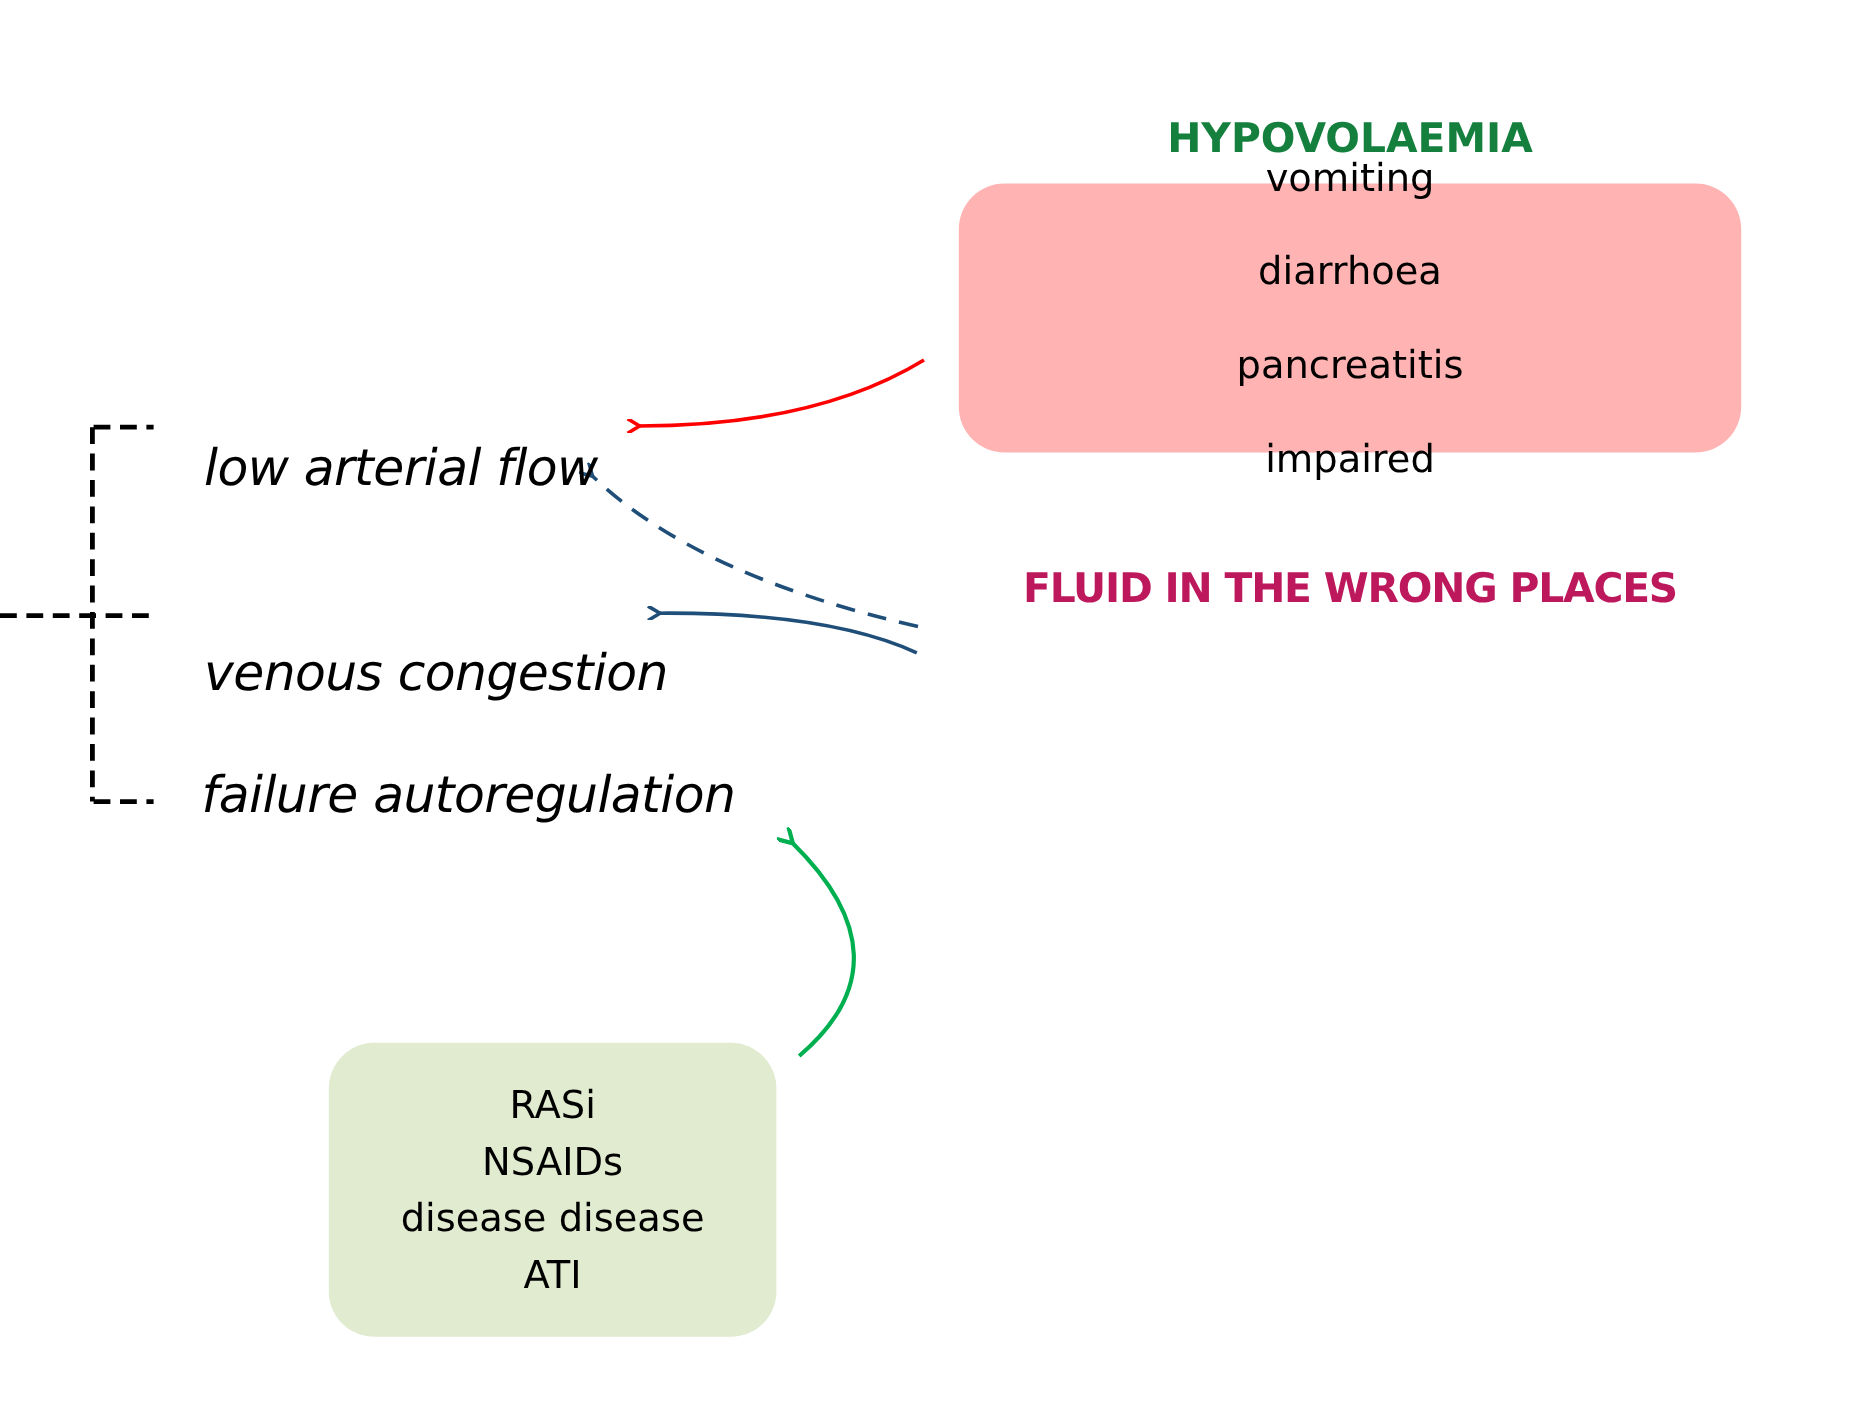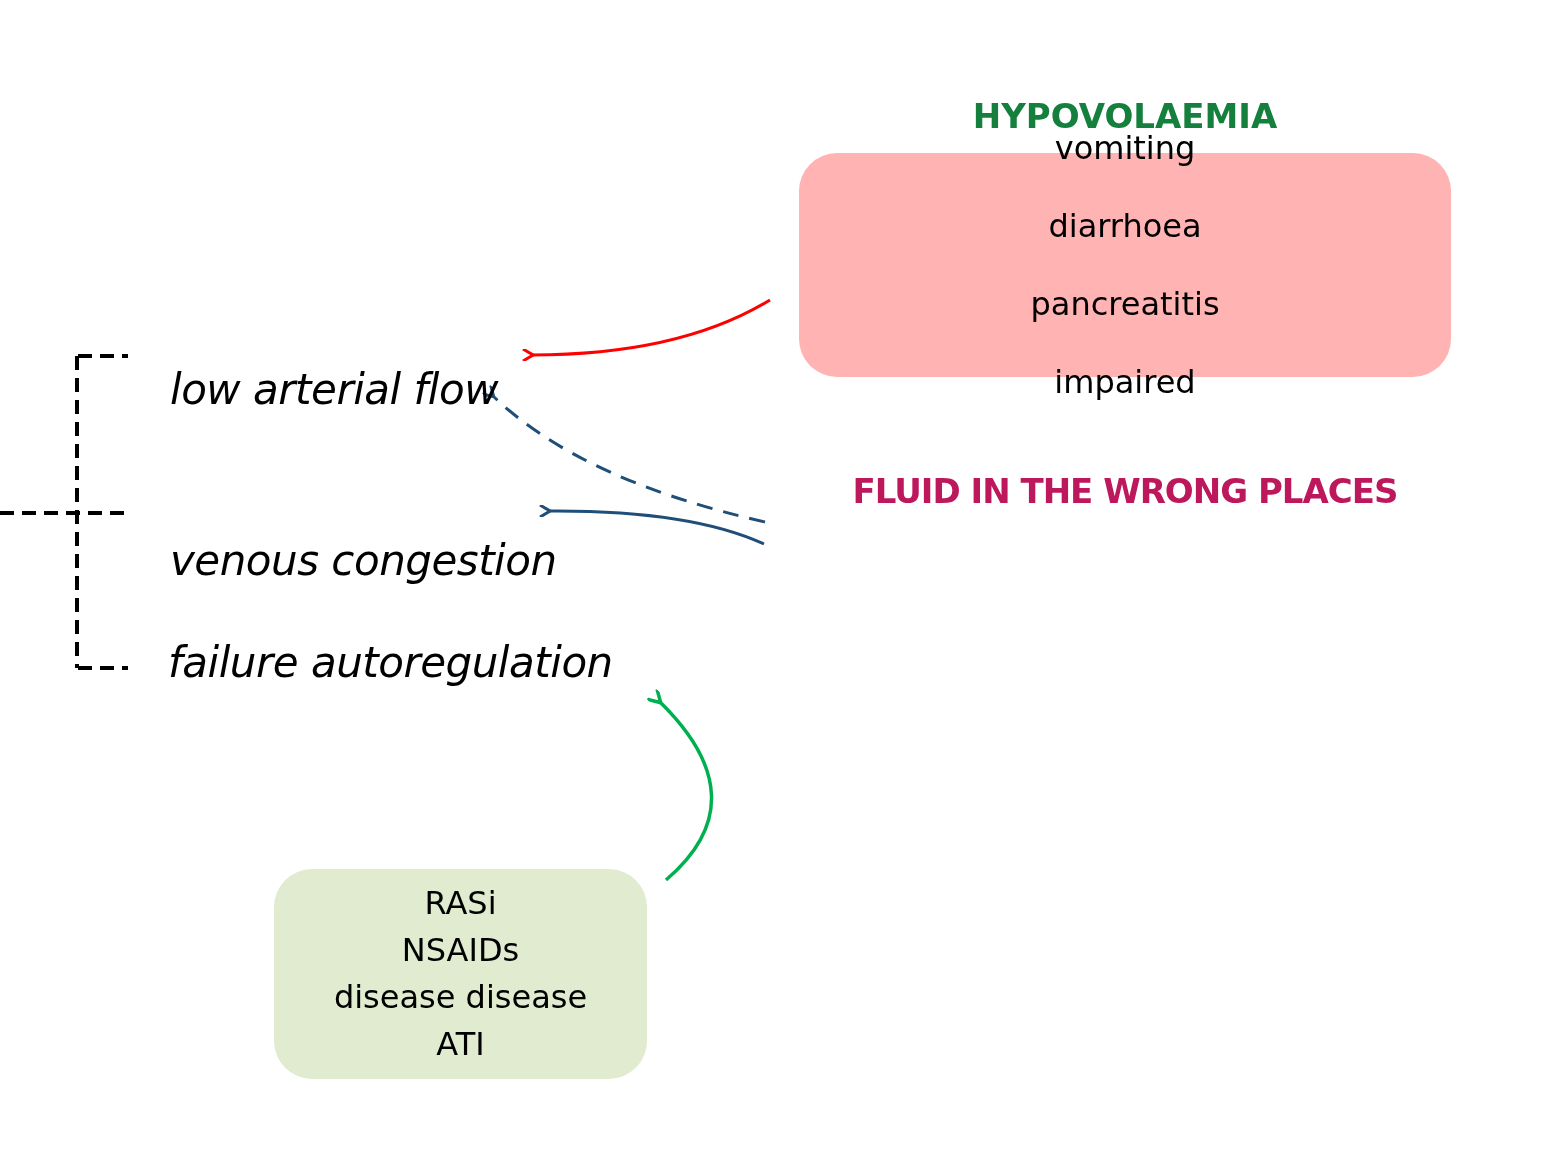--- a/index.html
+++ b/index.html
@@ -97,20 +97,20 @@
   <div class="heading" style="left:800px; width:650px; top:96px; color:#15803d;">HYPOVOLAEMIA</div>
   <div class="box" style="left:799px; top:153px; width:652px; height:224px; background:#ffb3b3;gap:31px;">
     <div class="item">vomiting</div>
     <div class="item">diarrhoea</div>
     <div class="item">pancreatitis</div>
     <div class="item">impaired</div>
   </div>
 
   <div class="heading" style="left:800px; width:650px; top:471px; color:#be185d; letter-spacing:-1px;">FLUID IN THE WRONG PLACES</div>
 
-  <div class="box" style="left:274px; top:869px; width:373px; height:210px; background:#e0ebcf;">
+  <div class="box" style="left:274px; top:869px; width:373px; height:245px; background:#e0ebcf;">
     <div class="item">RASi</div>
     <div class="item">NSAIDs</div>
     <div class="item">disease disease</div>
     <div class="item">ATI</div>
   </div>
 
 </div>
 
 </body></html>

